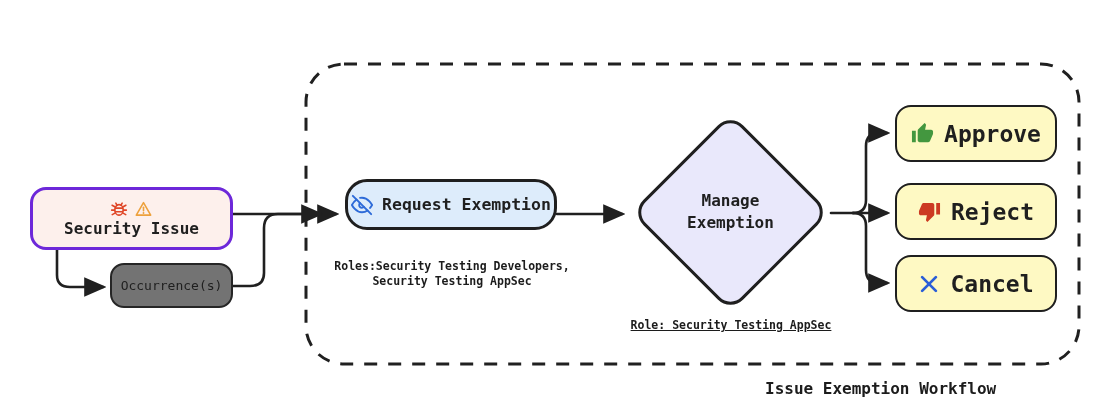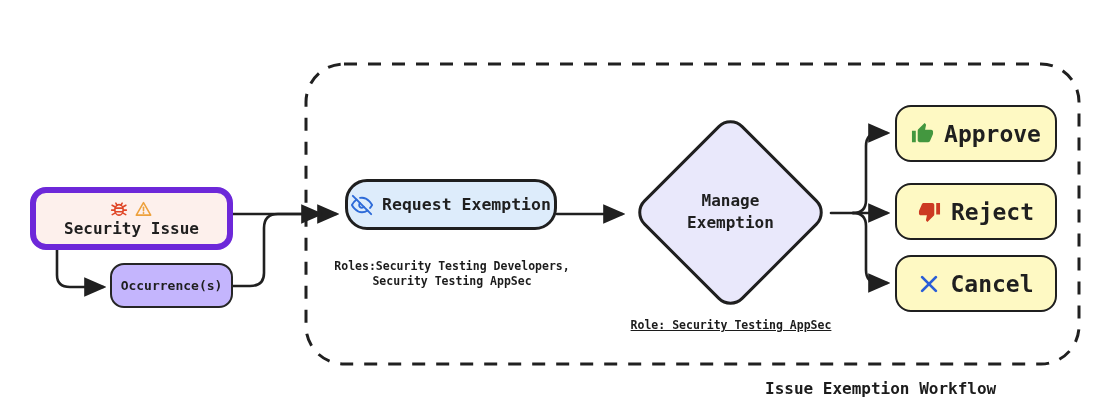--- a/index.html
+++ b/index.html
@@ -1,24 +1,24 @@
 <!DOCTYPE html>
 <html><head>
 <meta charset="utf-8">
 <style>
   html,body{margin:0;padding:0;background:#ffffff;}
   .stage{position:relative;width:1103px;height:418px;background:#ffffff;overflow:hidden;
          font-family:"DejaVu Sans Mono","Liberation Mono",monospace;color:#1f1f1f;}
   svg.layer{position:absolute;left:0;top:0;}
   .node{position:absolute;box-sizing:border-box;display:flex;align-items:center;justify-content:center;}
-  .node-security{left:30px;top:187px;width:203px;height:63px;background:#fdf0ec;border:6px solid #6d28d9;
+  .node-security{left:30px;top:187px;width:203px;height:63px;background:#fdf0ec;border:3px solid #6d28d9;
                  border-radius:16px;flex-direction:column;gap:1px;font-size:16px;font-weight:bold;}
   .icon-row{display:flex;align-items:center;gap:6px;height:18px;}
-  .node-occurrences{left:110px;top:263px;width:123px;height:45px;background:#c4b5fd;border:2.5px solid #262626;
-                 border-radius:14px;font-size:13px;font-weight:bold;}
+  .node-occurrences{left:110px;top:263px;width:123px;height:45px;background:#737373;border:2.5px solid #262626;
+                 border-radius:14px;font-size:13px;font-weight:normal;}
   .node-request{left:345px;top:179px;width:212px;height:51px;background:#ddecfb;border:3px solid #1f1f1f;
                  border-radius:22px;gap:9px;font-size:16.5px;font-weight:bold;}
   .node-diamond{left:660px;top:142px;width:141px;height:141px;background:#e9e8fb;border:3px solid #1f1f1f;
                  border-radius:18px;transform:rotate(45deg);}
   .diamond-label{transform:rotate(-45deg);text-align:center;font-size:16px;font-weight:bold;line-height:1.4;}
   .node-action{left:895px;width:162px;height:57px;background:#fef9c3;border:2.5px solid #1f1f1f;
                  border-radius:16px;gap:10px;font-size:23px;font-weight:bold;}
   .action-approve{top:105px;} .action-reject{top:183px;text-align:right;} .action-cancel{top:255px;}
   .caption{position:absolute;font-size:11.5px;font-weight:bold;color:#1c1c1c;text-align:center;line-height:1.32;}
   .caption-roles{left:322px;top:259px;width:260px;}

